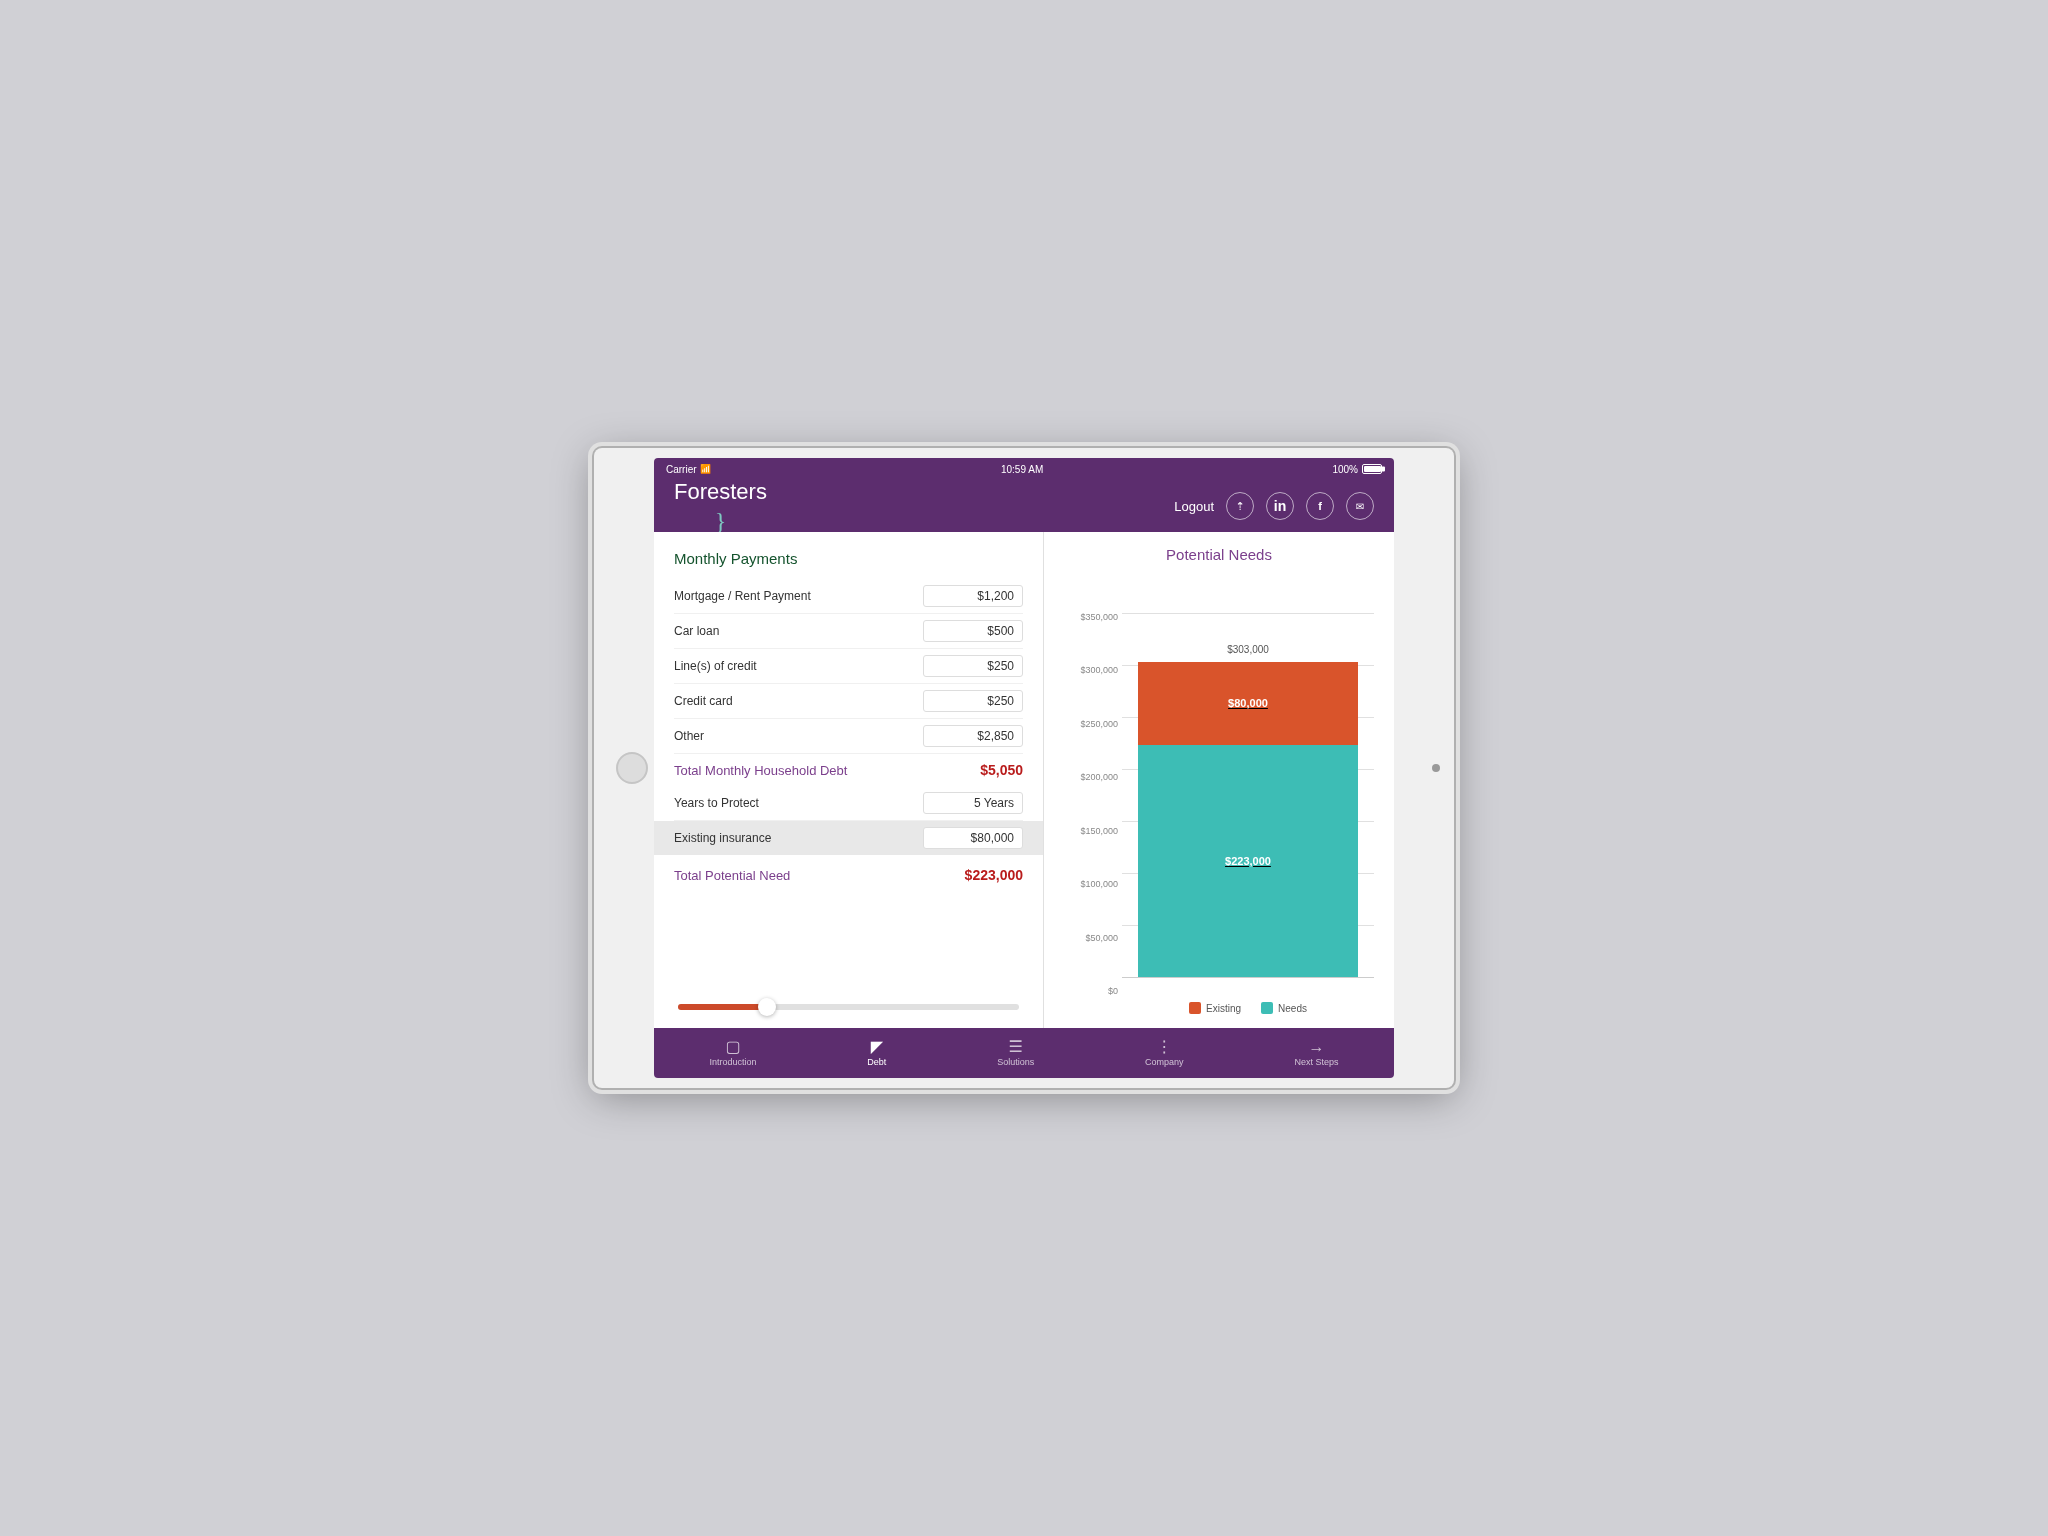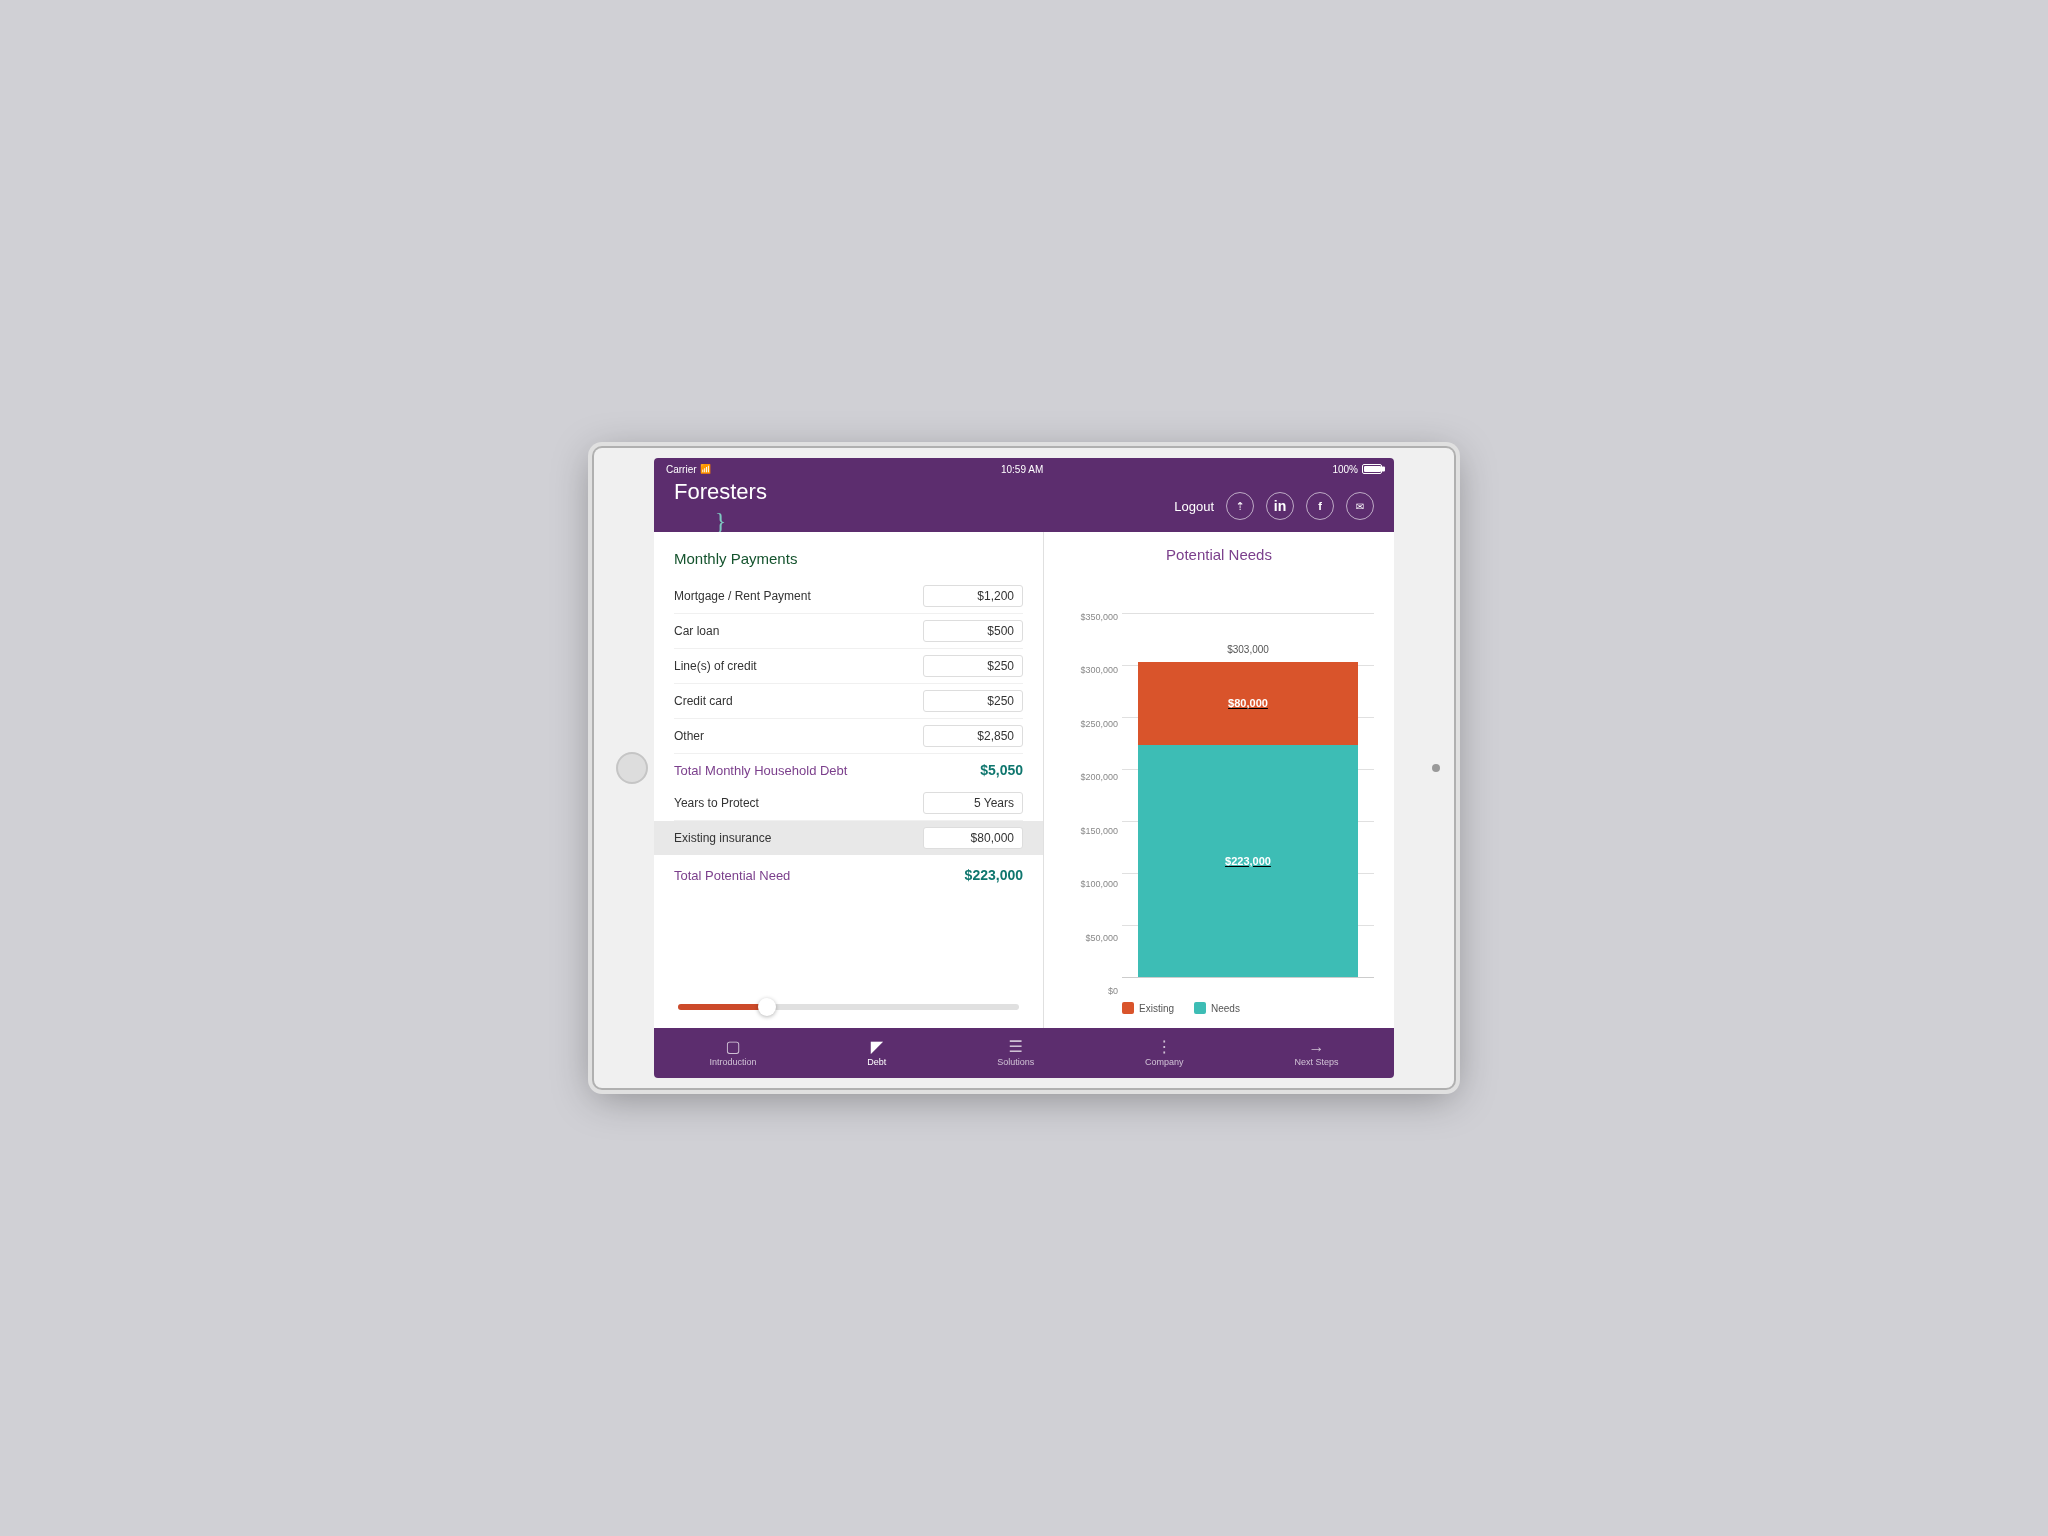--- a/index.html
+++ b/index.html
@@ -197,21 +197,21 @@
       padding: 8px 0;
     }
     .total-label {
       color: #7b3f8c;
       font-size: 13px;
       font-weight: 500;
     }
     .total-value {
       font-size: 14px;
       font-weight: 700;
-      color: #0f766e;
+      color: #b91c1c;
       text-align: center;
     }
 
     
     .slider-container {
       margin-top: auto;
       padding: 8px 0;
     }
     .slider-track {
       position: relative;
@@ -344,20 +344,21 @@
       text-align: center;
       font-size: 10px;
       color: #888;
       height: 18px;
       line-height: 18px;
     }
 
     .chart-legend {
       display: flex;
       align-items: center;
+      justify-content: center;
       gap: 20px;
       padding-top: 6px;
     }
     .legend-item {
       display: flex;
       align-items: center;
       gap: 5px;
       font-size: 10px;
       color: #555;
     }

